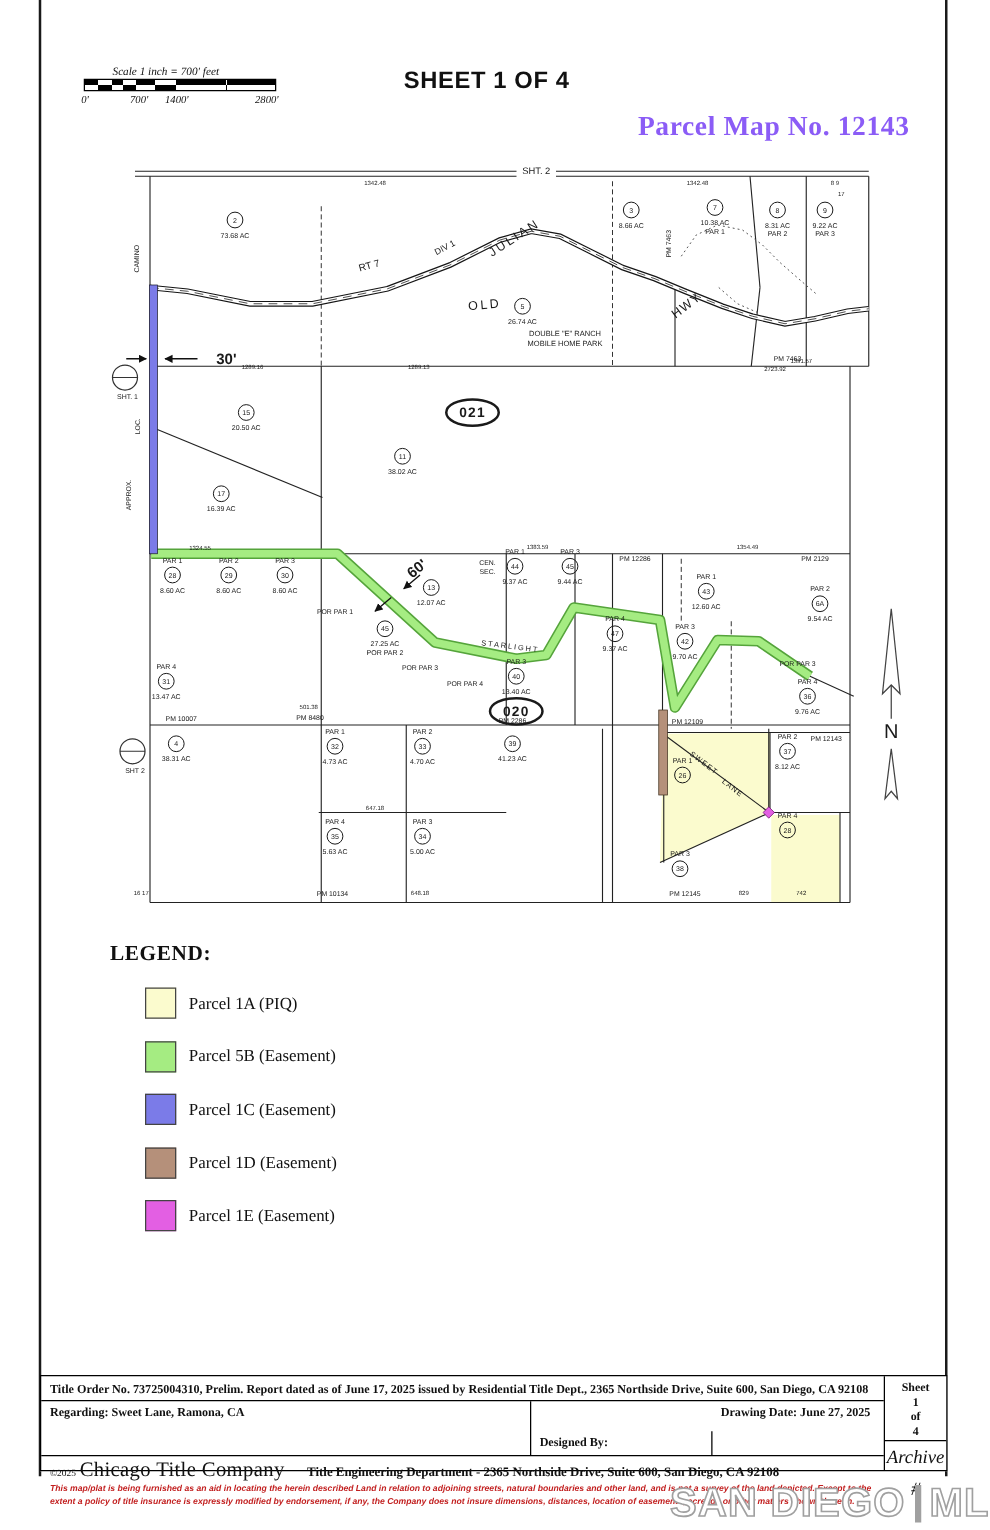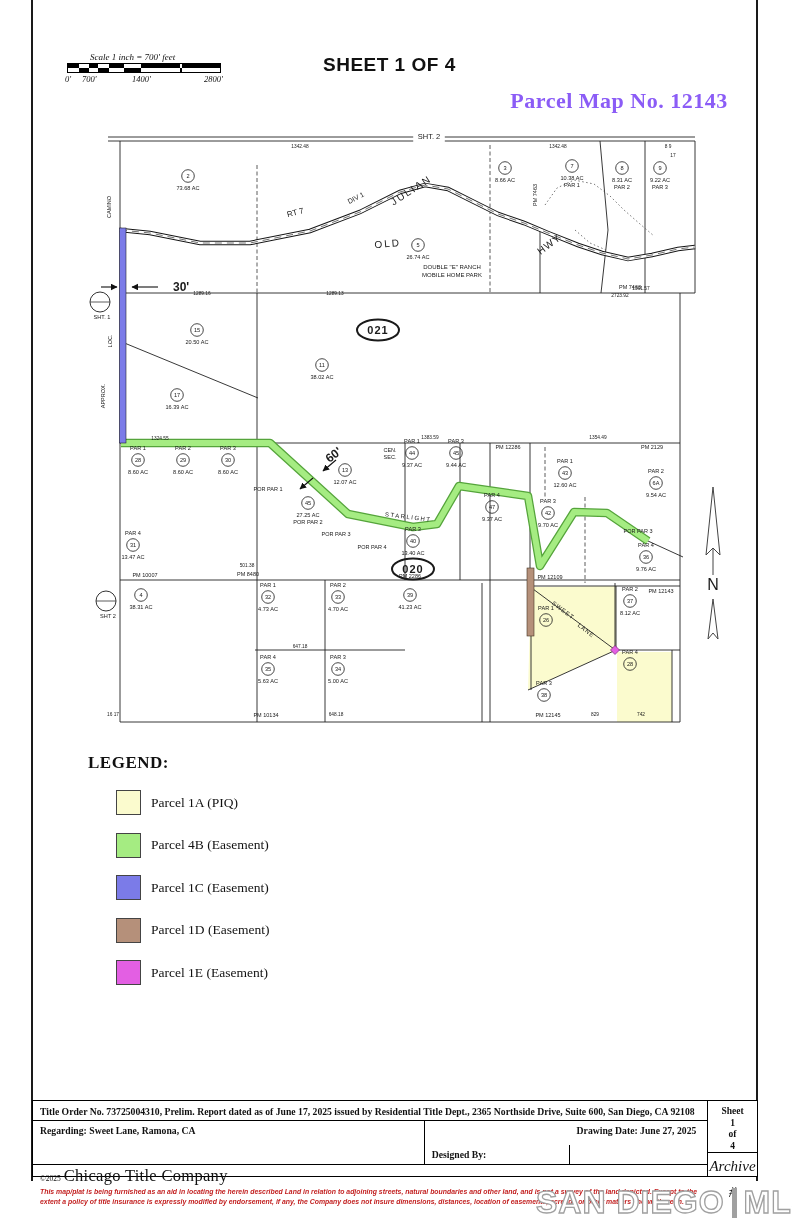--- a/index.html
+++ b/index.html
@@ -11,21 +11,21 @@
   
   .scalebar{position:absolute;left:62px;top:52px;width:170px;}
   .scale-caption{font-style:italic;font-size:9px;white-space:nowrap;padding-left:28px;}
   .bar-wrap{margin-top:1px;margin-left:5px;width:152px;border:1px solid #000;}
   .bar-row{height:4px;}
   .bar-r1{background:linear-gradient(to right,#000 0 7%,#fff 7% 14%,#000 14% 20%,#fff 20% 27%,
           #000 27% 37%,#fff 37% 48%,#000 48% 74%,#fff 74% 75%,#000 75% 100%);}
   .bar-r2{background:linear-gradient(to right,#fff 0 7%,#000 7% 14%,#fff 14% 20%,#000 20% 27%,
           #fff 27% 37%,#000 37% 48%,#fff 48% 74%,#000 74% 75%,#fff 75% 100%);}
   .tick{position:absolute;top:22px;font-size:8.5px;font-style:italic;}
-  .tk0{left:3px}.tk1{left:20px}.tk2{left:70px}.tk3{left:142px}
+  .tk0{left:3px}.tk1{left:42px}.tk2{left:70px}.tk3{left:142px}
 
   .sheet-title{position:absolute;left:323px;top:54px;font-family:"Liberation Sans",sans-serif;
                font-weight:bold;font-size:19px;letter-spacing:.5px;}
   .map-no{position:absolute;left:503px;top:88px;width:232px;text-align:center;font-weight:bold;
           font-size:22px;color:#8b5cf6;letter-spacing:.5px;}
 
   #map-svg{position:absolute;left:85px;top:128px;width:645px;height:625px;}
   #map-svg text{font-family:"Liberation Sans",sans-serif;fill:#1a1a1a;}
 
   
@@ -329,21 +329,21 @@
     </svg>
 
   <div class="legend">
     <div class="legend-h">LEGEND:</div>
     <div class="lrow">
       <span class="sw" style="background: rgb(251, 251, 206);"></span>
       <span class="ltext">Parcel 1A (PIQ)</span>
     </div>
     <div class="lrow">
       <span class="sw" style="background: rgb(165, 236, 130);"></span>
-      <span class="ltext">Parcel 4B (Easement)</span>
+      <span class="ltext">Parcel 5B (Easement)</span>
     </div>
     <div class="lrow">
       <span class="sw" style="background: rgb(123, 123, 232);"></span>
       <span class="ltext">Parcel 1C (Easement)</span>
     </div>
     <div class="lrow">
       <span class="sw" style="background: rgb(181, 144, 122);"></span>
       <span class="ltext">Parcel 1D (Easement)</span>
     </div>
     <div class="lrow">
@@ -357,20 +357,21 @@
       <div class="frow1">Title Order No. 73725004310, Prelim. Report dated as of June 17, 2025 issued by Residential Title Dept., 2365 Northside Drive, Suite 600, San Diego, CA 92108</div>
       <div class="frow2">
         <div class="fr2a">Regarding: Sweet Lane, Ramona, CA</div>
         <div class="fr2b">Designed By:</div>
         <div class="fr2c">Drawing Date: June 27, 2025</div>
       </div>
       <div class="frow3">
         <div class="companyline">
           <span class="copy">©2025</span>
           <span class="company">Chicago Title Company</span>
+          <span class="dept">Title Engineering Department - 2365 Northside Drive, Suite 600, San Diego, CA 92108</span>
         </div>
         <div class="disclaimer">This map/plat is being furnished as an aid in locating the herein described Land in relation to adjoining streets, natural boundaries and other land, and is not a survey of the land depicted. Except to the extent a policy of title insurance is expressly modified by endorsement, if any, the Company does not insure dimensions, distances, location of easements, acreage or other matters shown thereon.</div>
       </div>
     </div>
     <div class="fside">
       <div class="sheetbox">
         <div>Sheet</div>
         <div>1</div>
         <div>of</div>
         <div>4</div>

